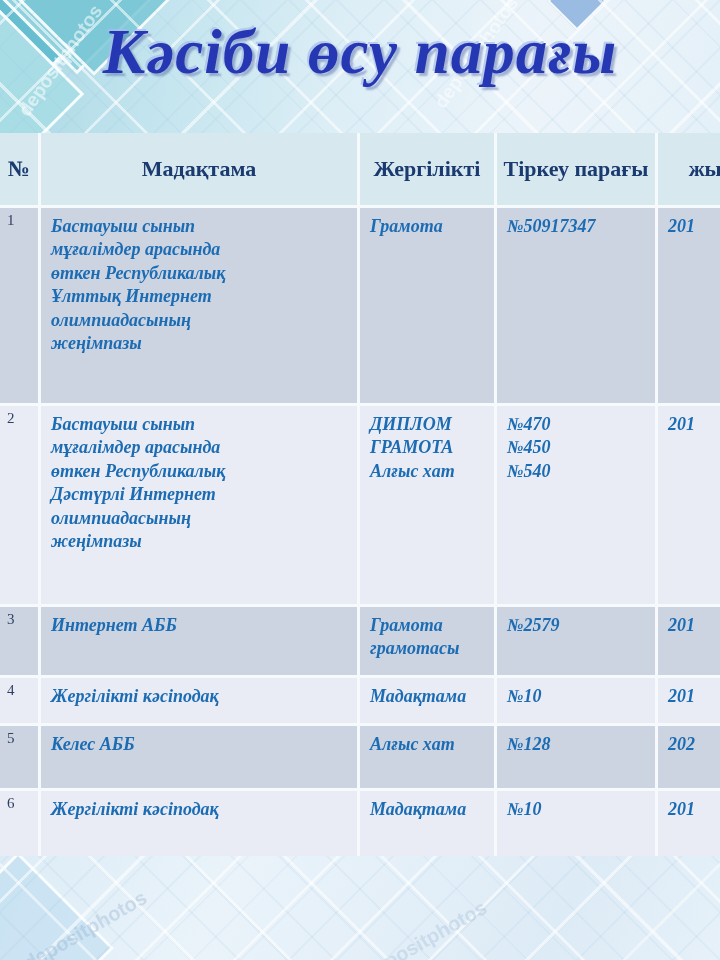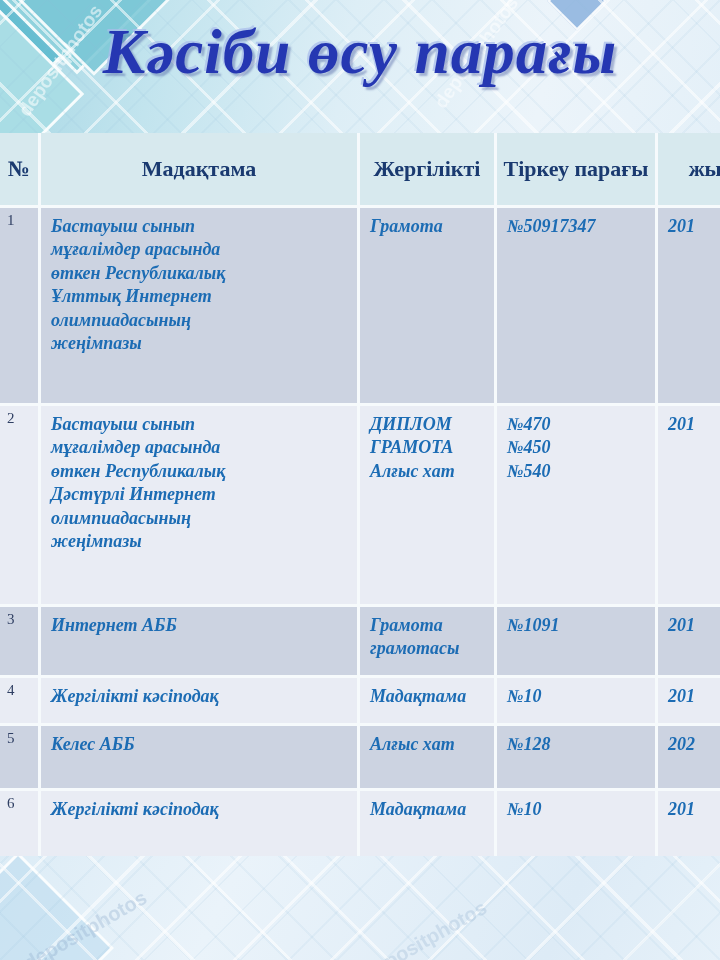--- a/index.html
+++ b/index.html
@@ -102,21 +102,21 @@
 №450
 №540</div>
     <div class="cell td">201</div>
   </div>
 
   <div class="row r-odd">
     <div class="cell td num">3</div>
     <div class="cell td">Интернет  АББ</div>
     <div class="cell td">Грамота
 грамотасы</div>
-    <div class="cell td">№1091</div>
+    <div class="cell td">№2579</div>
     <div class="cell td">201</div>
   </div>
 
   <div class="row r-even">
     <div class="cell td num">4</div>
     <div class="cell td">Жергілікті кәсіподақ</div>
     <div class="cell td">Мадақтама</div>
     <div class="cell td">№10</div>
     <div class="cell td">201</div>
   </div>

